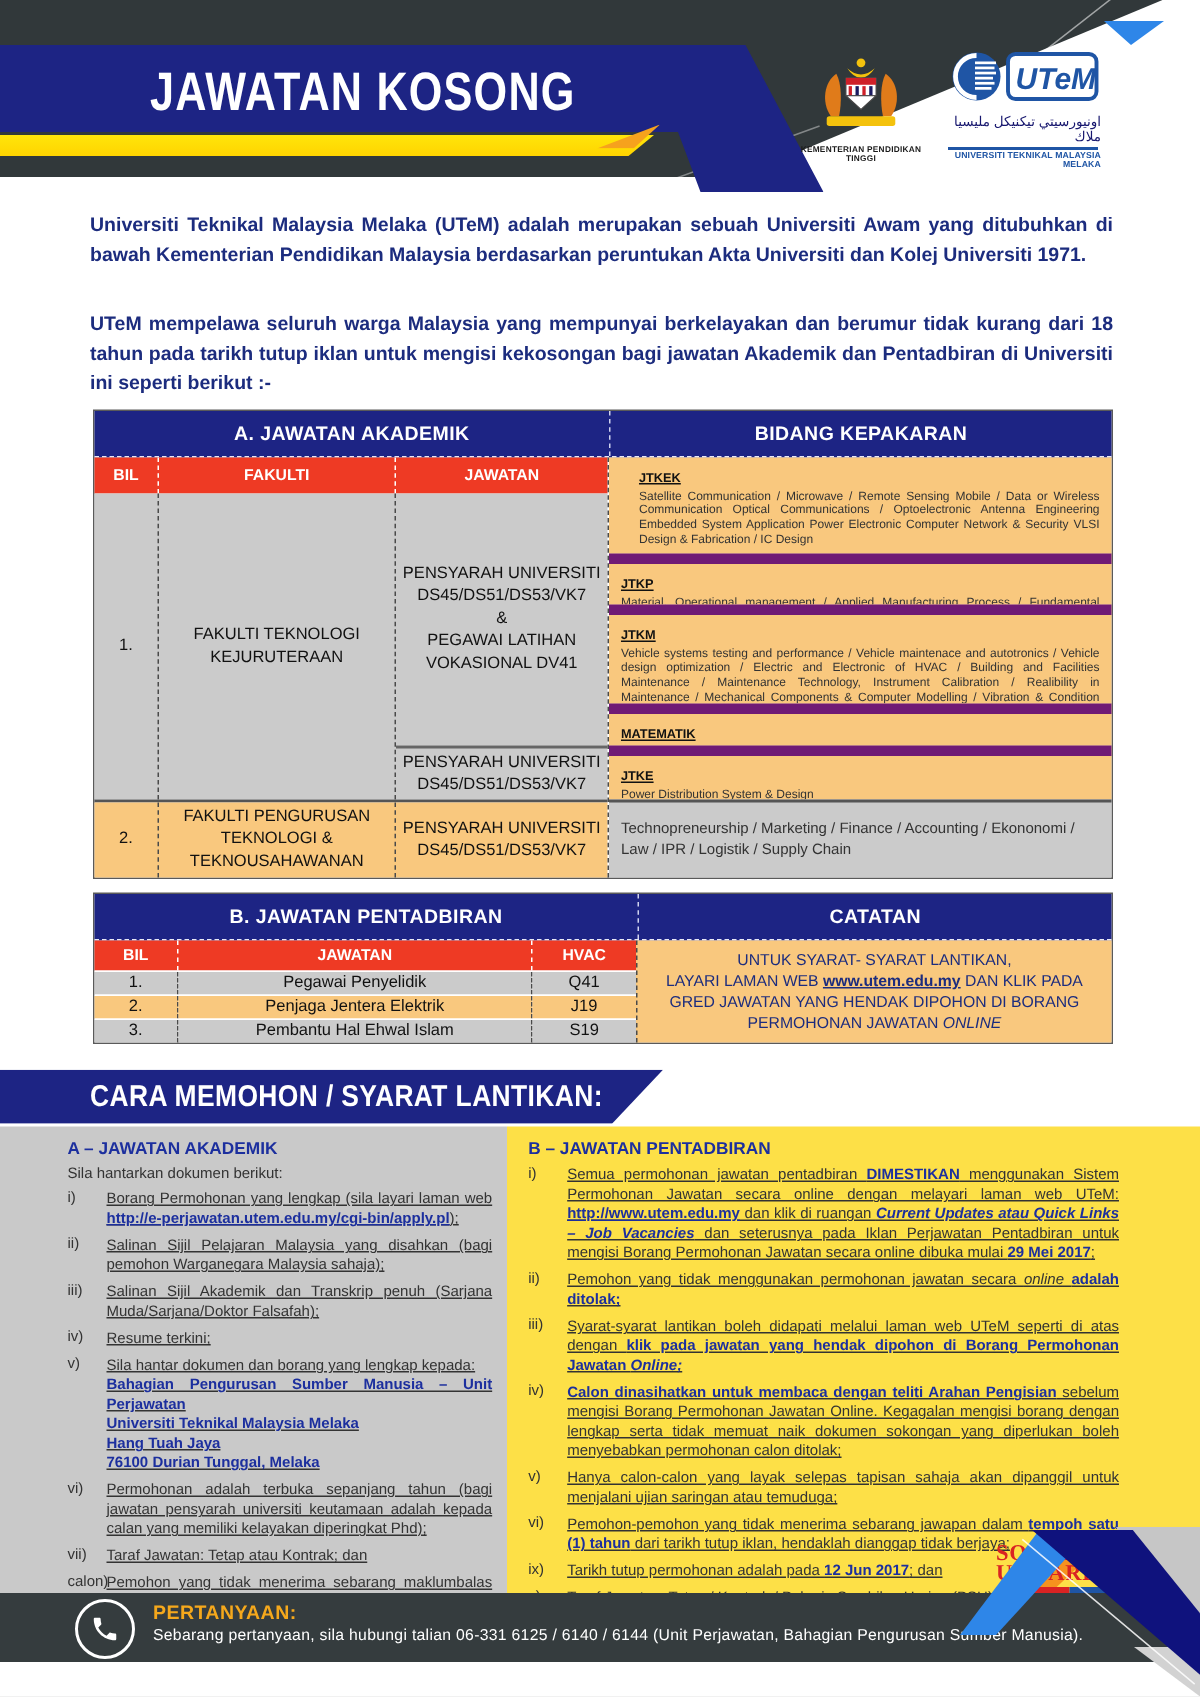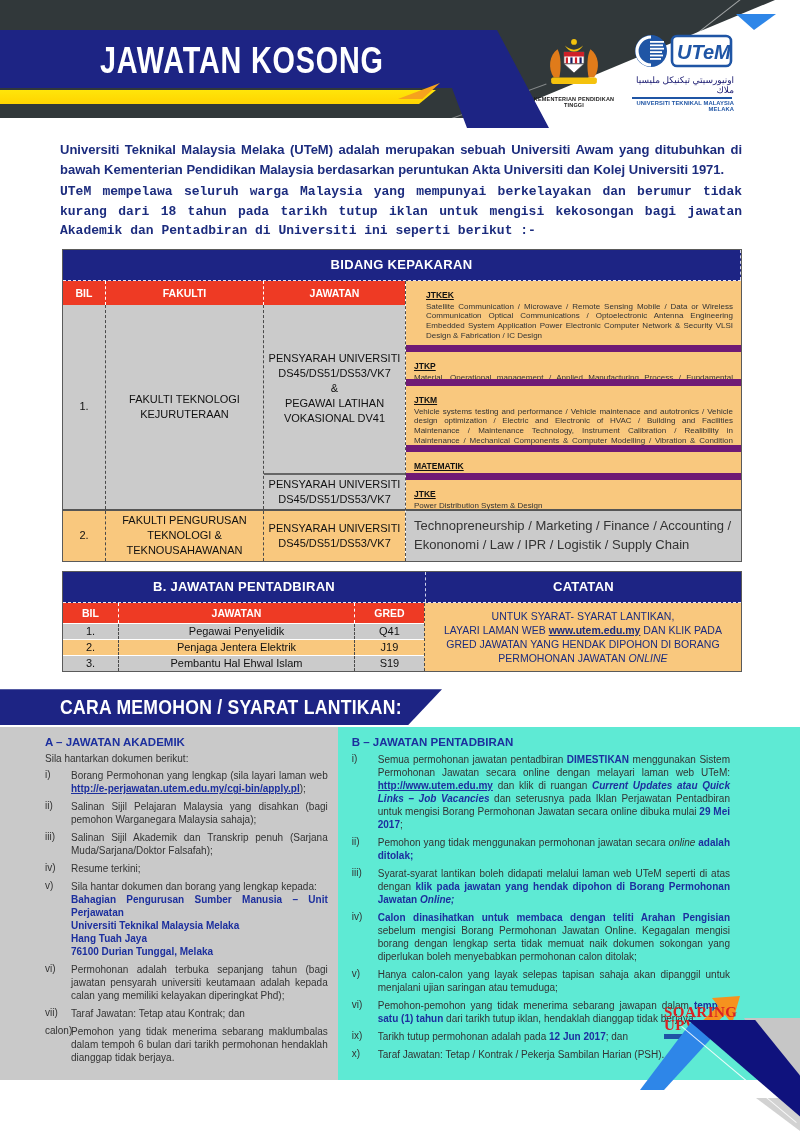--- a/index.html
+++ b/index.html
@@ -27,21 +27,21 @@
                   clip-path:polygon(0 100%,100% 0,58% 100%);}
   .logo-min{position:absolute;left:528px;top:33px;width:92px;text-align:center;}
   .logo-min .cap{font-size:5.5px;font-weight:bold;color:#1a1a1a;margin-top:1px;letter-spacing:.2px;}
   .logo-utem{position:absolute;left:630px;top:32px;width:104px;text-align:right;}
   .logo-utem .jawi{font-size:9px;color:#16166e;line-height:10px;margin-top:1px;}
   .logo-utem .rule{height:2px;background:#1f55a5;margin:2px 2px 1px 2px;}
   .logo-utem .cap{font-size:5.8px;font-weight:bold;color:#1f55a5;letter-spacing:.1px;}
   
   .intro{margin:12px 58px 0 60px;}
   .intro p{margin:0;color:#1c2c7e;font-weight:bold;font-size:13px;line-height:1.5;text-align:justify;}
-  .intro p + p{margin-top:3px;font-family:Liberation Mono, monospace;}
+  .intro p + p{margin-top:27px;}
   .pre{white-space:pre-line;}
   
   .tbl{margin:8px 58px 0 62px;width:680px;border:1px solid #5a5a5a;box-sizing:border-box;}
   .tbl + .tbl{margin-top:9px;}
   .tbl-head{display:flex;background:#1d2484;color:#fff;height:30px;border-bottom:1px dashed #e8e8f5;}
   .tbl-head .hc{display:flex;align-items:center;justify-content:center;font-weight:bold;font-size:13px;letter-spacing:.3px;}
   .tbl-head .hc:first-child{border-right:1px dashed #cfd2ee;}
   .tbl-body{display:flex;align-items:stretch;}
   
   .ta-left{width:343px;display:flex;flex-direction:column;}
@@ -60,21 +60,21 @@
   .bg-peach{background:#f9c87e;}
   .vline{border-right:1px dashed #4a4a4a;}
   .jaw-col{display:flex;flex-direction:column;flex:1;}
   .jaw-main{flex:1;}
   .jaw-sec{height:34px;flex:none;border-top:2px solid #666;}
   .bd-cell{box-sizing:border-box;padding:3px 8px;overflow:hidden;}
   .bd-cell + .bd-cell{border-top:7px solid #701a75;}
   .bd-code{font-size:8.5px;font-weight:bold;text-decoration:underline;color:#111;line-height:11px;}
   .bd-desc{font-size:8px;color:#333;line-height:1.22;text-align:justify;}
   .bd-r2{height:50px;flex:none;border-top:2px solid #555;display:flex;align-items:center;padding:0 8px;}
-  .bd-r2 .bd-desc{font-size:13px;text-align:left;line-height:1.4;}
+  .bd-r2 .bd-desc{font-size:10px;text-align:left;line-height:1.4;}
   .h-jtkek{height:64px;flex:none;padding-left:20px;} .h-jtkp{height:34px;flex:none;} .h-jtkm{height:66px;flex:none;}
   .h-jtke{height:36px;flex:none;} .h-mat{height:28px;flex:none;}
   
   .tb-left{width:362px;display:flex;flex-direction:column;}
   .tb-right{width:318px;border-left:1px dashed #4a4a4a;box-sizing:border-box;background:#f9c87e;
             display:flex;align-items:center;justify-content:center;text-align:center;padding:6px 10px;}
   .tb-red{display:flex;height:20px;background:#ee3a24;color:#fff;flex:none;}
   .tb-red div{display:flex;align-items:center;justify-content:center;font-weight:bold;font-size:10.5px;}
   .tb-red div:not(:last-child){border-right:1px dashed #fff;}
   .wb-bil{width:56px;flex:none;box-sizing:border-box;}
@@ -85,26 +85,26 @@
   .catatan{font-size:10.5px;color:#1c2c7e;line-height:1.35;}
   
   .sb{font-weight:bold;} .si{font-style:italic;} .su{text-decoration:underline;} .sn{color:#1c2f9e;}
   
   .apply-banner{margin-top:17px;height:36px;background:#1d2484;
                 clip-path:polygon(0 0,442px 0,408px 36px,0 36px);}
   .apply-banner span{display:inline-block;margin-left:60px;color:#fff;font-weight:bold;font-size:20px;
                      line-height:36px;transform:scaleX(.88);transform-origin:left;white-space:nowrap;letter-spacing:.3px;}
   .cols{display:flex;margin-top:2px;align-items:stretch;}
   .colA{width:354px;box-sizing:border-box;background:#c9c9c9;padding:9px 10px 16px 45px;}
-  .colB{width:484px;box-sizing:border-box;background:#5eead4;padding:9px 70px 16px 14px;position:relative;}
+  .colB{width:484px;box-sizing:border-box;background:#fde047;padding:9px 54px 16px 14px;position:relative;}
   .col-title{font-size:11.5px;font-weight:bold;color:#1c2f9e;margin-bottom:5px;}
   .col-lead{font-size:10px;color:#333;margin-bottom:5px;}
   .item{display:flex;margin-top:5px;}
   .item .rn{width:26px;flex:none;font-size:10px;color:#333;}
-  .item .it{flex:1;font-size:10px;color:#333;line-height:1.3;text-align:justify;white-space:pre-line;}
+  .item .it{flex:1;font-size:10px;color:#333;line-height:1.3;text-align:justify;white-space:pre-line;text-decoration:underline;}
   
   .soar{position:absolute;right:40px;bottom:28px;width:96px;height:46px;}
   .soar svg{position:absolute;left:18px;top:-12px;}
   .soar .t{position:relative;font-family:"Liberation Serif",serif;font-weight:bold;color:#d92323;
            font-size:15px;line-height:13px;letter-spacing:.5px;}
   .soar .bar{position:relative;display:flex;height:5px;width:74px;margin-top:2px;}
   .soar .bar i{flex:1;} .soar .b1{background:#1f55a5;} .soar .b2{background:#d92323;} .soar .b3{background:#1f55a5;}
   
   .footer{position:absolute;left:0;top:1062px;width:800px;height:46px;background:#353c3e;z-index:1;}
   .ph{position:absolute;left:50px;top:4px;width:36px;height:36px;border:2px solid #fff;border-radius:50%;
@@ -176,20 +176,21 @@
     </div>
   </div>
 
   <div class="intro">
     <p>Universiti Teknikal Malaysia Melaka (UTeM) adalah merupakan sebuah Universiti Awam yang ditubuhkan di bawah Kementerian Pendidikan Malaysia berdasarkan peruntukan Akta Universiti dan Kolej Universiti 1971.</p>
     <p>UTeM mempelawa seluruh warga Malaysia yang mempunyai berkelayakan dan berumur tidak kurang dari 18 tahun pada tarikh tutup iklan untuk mengisi kekosongan bagi jawatan Akademik dan Pentadbiran di Universiti ini seperti berikut :-</p>
   </div>
 
   <div class="tbl">
     <div class="tbl-head">
+      <div class="hc" style="width:343px">A. JAWATAN AKADEMIK</div>
       <div class="hc" style="flex:1">BIDANG KEPAKARAN</div>
     </div>
     <div class="tbl-body">
       <div class="ta-left">
         <div class="ta-red">
           <div class="w-bil">BIL</div>
           <div class="w-fak">FAKULTI</div>
           <div class="w-jaw">JAWATAN</div>
         </div>
         <div class="ta-row">
@@ -247,21 +248,21 @@
   <div class="tbl">
     <div class="tbl-head">
       <div class="hc" style="width:362px">B. JAWATAN PENTADBIRAN</div>
       <div class="hc" style="flex:1">CATATAN</div>
     </div>
     <div class="tbl-body">
       <div class="tb-left">
         <div class="tb-red">
           <div class="wb-bil">BIL</div>
           <div class="wb-jaw">JAWATAN</div>
-          <div class="wb-gred">GRED</div>
+          <div class="wb-gred">HVAC</div>
         </div>
         <div class="tb-row">
           <div class="cellc bg-gray wb-bil vline">1.</div>
           <div class="cellc bg-gray wb-jaw vline">Pegawai Penyelidik</div>
           <div class="cellc bg-gray wb-gred">Q41</div>
         </div>
         <div class="tb-row">
           <div class="cellc bg-peach wb-bil vline">2.</div>
           <div class="cellc bg-peach wb-jaw vline">Penjaga Jentera Elektrik</div>
           <div class="cellc bg-peach wb-gred">J19</div>
@@ -369,20 +370,29 @@
         <div class="t">UPWARDS</div>
         <div class="bar">
             <i class="b1"></i>
             <i class="b2"></i>
             <i class="b3"></i>
           </div>
       </div>
     </div>
   </div>
 
+  <div class="footer">
+    <div class="ph">
+      <svg width="20" height="20" viewBox="0 0 24 24">
+        <path fill="#fff" d="M6.62 10.79c1.44 2.83 3.76 5.14 6.59 6.59l2.2-2.21c.27-.27.67-.36 1.02-.24 1.12.37 2.33.57 3.57.57.55 0 1 .45 1 1V20c0 .55-.45 1-1 1-9.39 0-17-7.61-17-17 0-.55.45-1 1-1h3.5c.55 0 1 .45 1 1 0 1.25.2 2.45.57 3.57.11.35.03.74-.25 1.02l-2.2 2.2z"></path>
+      </svg>
+    </div>
+    <div class="ft-title">PERTANYAAN:</div>
+    <div class="ft-text">Sebarang pertanyaan, sila hubungi talian 06-331 6125 / 6140 / 6144 (Unit Perjawatan, Bahagian Pengurusan Sumber Manusia).</div>
+  </div>
 
   <div class="deco d-gray1"></div>
   <div class="deco d-gray2"></div>
   <div class="deco d-blue"></div>
   <div class="deco d-navy"></div>
   <div class="deco d-wline"></div>
 
 </div>
 
 </body></html>

